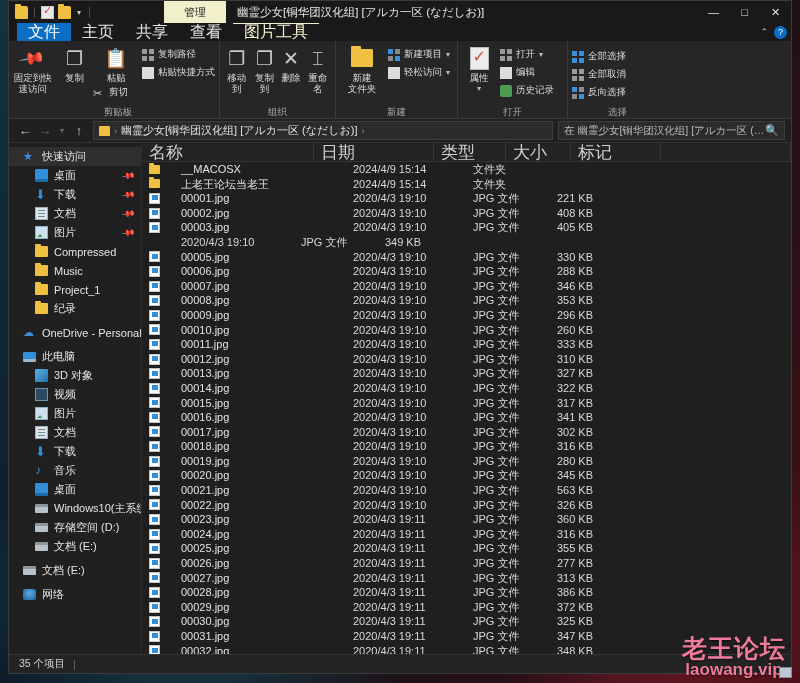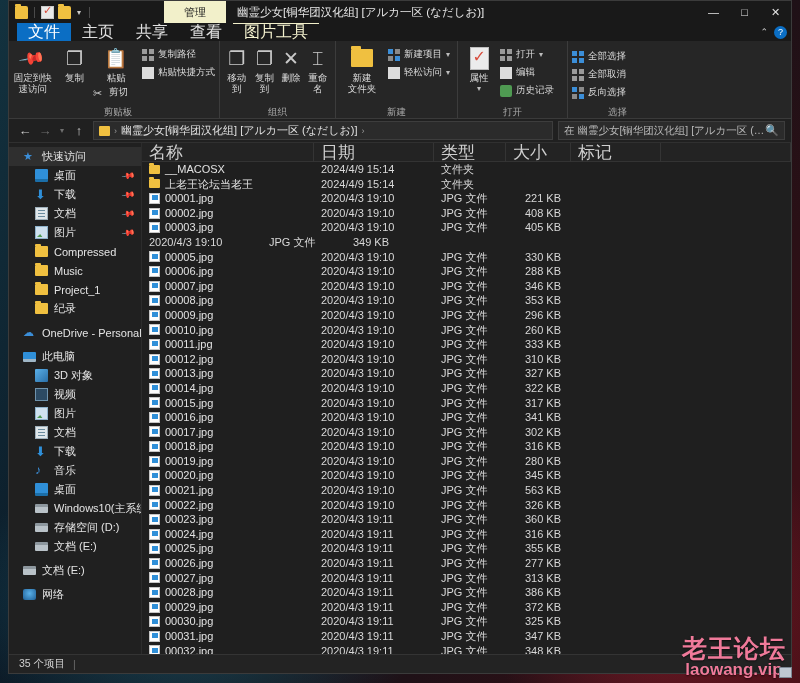--- a/index.html
+++ b/index.html
@@ -218,22 +218,22 @@
   .c-name { width:172px; flex:0 0 172px; }
   .c-date { width:120px; flex:0 0 120px; }
   .c-type { width:72px; flex:0 0 72px; }
   .c-size { width:65px; flex:0 0 65px; }
   .c-tag  { width:90px; flex:0 0 90px; }
   .c-rest { flex:1; }
 
   .rows { flex:1; overflow:hidden; }
   .row { height:14.6px; display:flex; align-items:center; font-size:11px; color:#e2e2e2; }
   .row .cell { height:14.6px; line-height:14.6px; overflow:hidden; white-space:nowrap; }
-  .cell.name { width:172px; flex:0 0 172px; display:flex; align-items:center; gap:5px; padding-left:7px; }
-  .cell.date { width:120px; flex:0 0 120px; padding-left:7px; color:#d8d8d8; }
+  .cell.name { width:172px; flex:0 0 172px; display:flex; align-items:center; gap:21px; padding-left:7px; }
+  .cell.date { width:120px; flex:0 0 120px; padding-left:7px; color:#d8d8d8;margin-left:32px; }
   .cell.type { width:72px; flex:0 0 72px; padding-left:7px; color:#d8d8d8; }
   .cell.size { width:65px; flex:0 0 65px; text-align:right; padding-right:10px; color:#d8d8d8; }
   .cell.tag  { width:90px; flex:0 0 90px; padding-left:7px; }
   .ri { width:11px; height:11px; flex:0 0 11px; position:relative; }
   .ri.folder { background:#f0c040; border-radius:1px; height:9px; }
   .ri.folder:before { content:""; position:absolute; left:0; top:-2px; width:5px; height:2px;
                       background:#f0c040; border-radius:1px 1px 0 0; }
   .ri.jpg { background:#fdfdfd; border:1px solid #c5c5c5; }
   .ri.jpg:after { content:""; position:absolute; left:1.5px; top:1.5px; width:6px; height:5px; background:#2f8fd8; }
 

